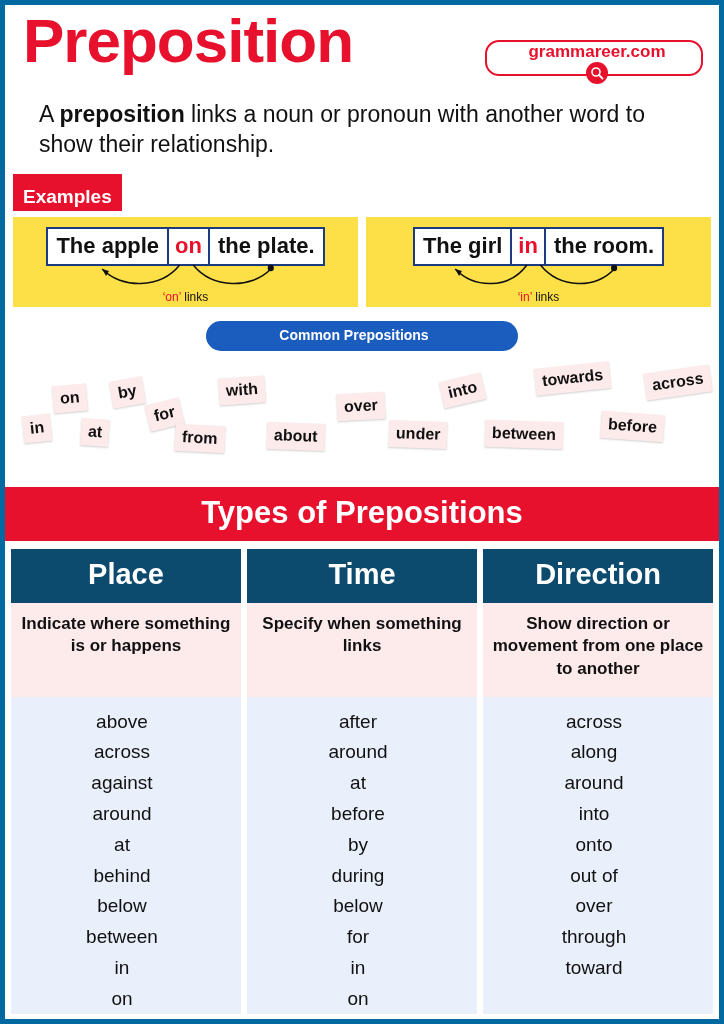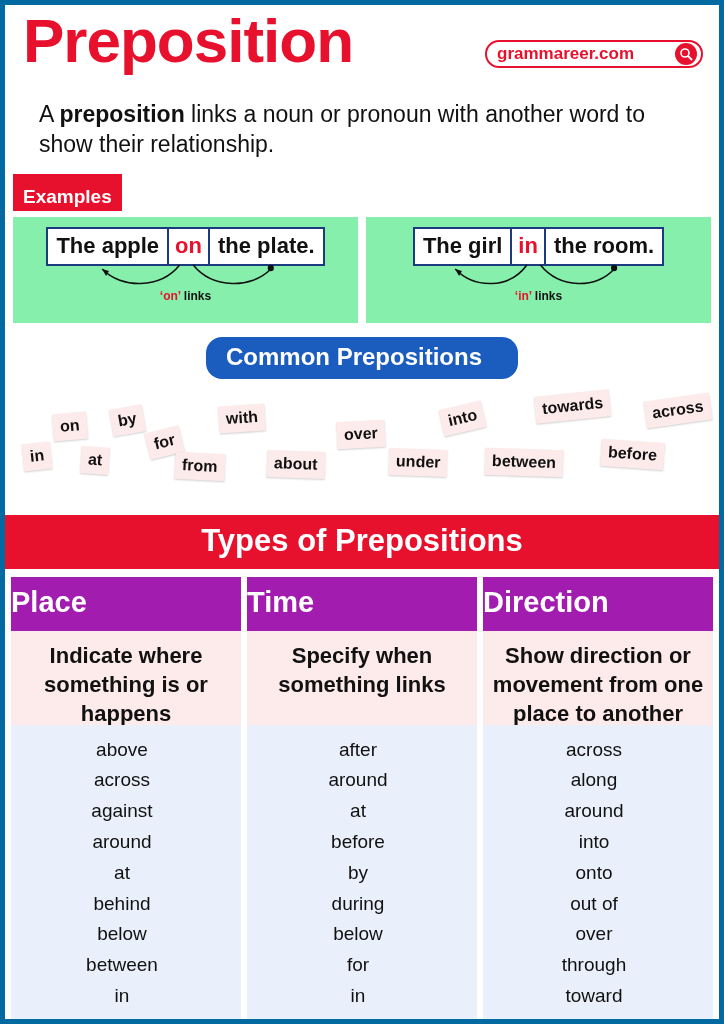--- a/index.html
+++ b/index.html
@@ -32,28 +32,29 @@
     font-size: 62px;
     font-weight: bold;
     color: #e8112d;
     letter-spacing: -1px;
     line-height: 1.1;
   }
   .brand-pill {
     position: absolute;
     right: 16px;
     top: 35px;
-    height: 28px;
+    height: 36px;
     min-width: 218px;
     border: 2px solid #e8112d;
     border-radius: 14px;
     background: #ffffff;
     display: flex;
     align-items: center;
     padding: 0 4px 0 10px;
+    flex-direction: column;
   }
   .brand-text {
     color: #e8112d;
     font-weight: bold;
     font-size: 17px;
     flex: 1;
     white-space: nowrap;
   }
   .brand-search {
     width: 22px;
@@ -89,22 +90,22 @@
 
   
   .examples-row {
     display: flex;
     gap: 8px;
     margin: 6px 8px 0 8px;
   }
   .example-card {
     position: relative;
     flex: 1;
-    background: #86efac;
-    height: 106px;
+    background: #fde047;
+    height: 90px;
   }
   .ex-sentence {
     position: absolute;
     top: 10px;
     left: 0;
     right: 0;
     display: flex;
     justify-content: center;
     align-items: stretch;
   }
@@ -122,45 +123,45 @@
     border-left: none;
     border-right: none;
     background: #ffffff;
     font-size: 22px;
     font-weight: bold;
     color: #e8112d;
     padding: 4px 6px 5px 6px;
   }
   .ex-caption {
     position: absolute;
-    bottom: 20px;
+    bottom: 3px;
     left: 0;
     right: 0;
     text-align: center;
     font-size: 12px;
-    font-weight: bold;
+    font-weight: normal;
     color: #111111;
   }
   .ex-caption em { color: #e8112d; font-style: normal; }
   .arrow-svg {
     position: absolute;
     left: 0;
     top: 42px;
     width: 100%;
     height: 34px;
   }
 
   
   .common-pill {
     margin: 14px auto 0 auto;
     width: 312px;
     background: #1b5cbf;
     color: #ffffff;
     text-align: center;
-    font-size: 24px;
+    font-size: 14px;
     font-weight: bold;
     border-radius: 16px;
     padding: 6px 16px 8px 0;
   }
   .word-cloud {
     position: relative;
     height: 116px;
     margin: 4px 6px 0 6px;
   }
   .wc-word {
@@ -190,32 +191,33 @@
     display: flex;
     gap: 6px;
     margin: 8px 6px 0 6px;
   }
   .col {
     flex: 1;
     display: flex;
     flex-direction: column;
   }
   .col-head {
-    background: #a21caf;
+    background: #0c4a6e;
     color: #ffffff;
+    text-align: center;
     font-size: 29px;
     font-weight: bold;
     padding: 9px 0 12px 0;
   }
   .col-desc {
     background: #fdeaea;
     color: #111111;
     text-align: center;
     font-weight: bold;
-    font-size: 22px;
+    font-size: 17px;
     line-height: 1.33;
     padding: 10px 8px 12px 8px;
     height: 94px;
   }
   .col-list {
     background: #e9f0fb;
     text-align: center;
     font-size: 19px;
     color: #111111;
     padding: 10px 8px 0 0;

